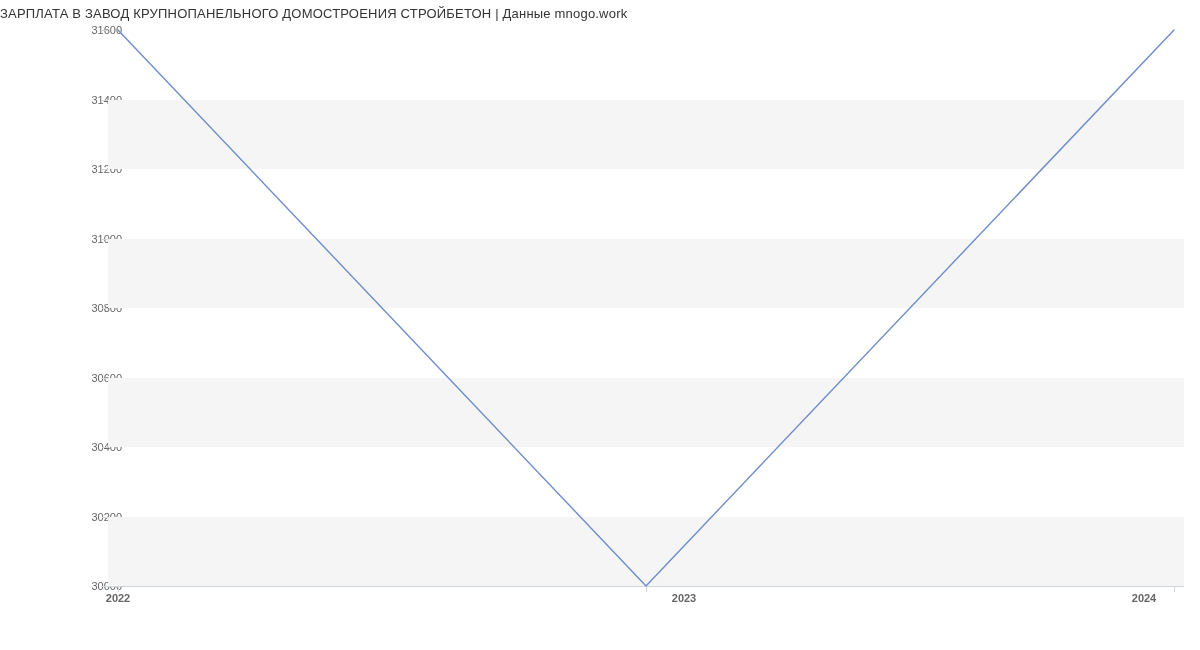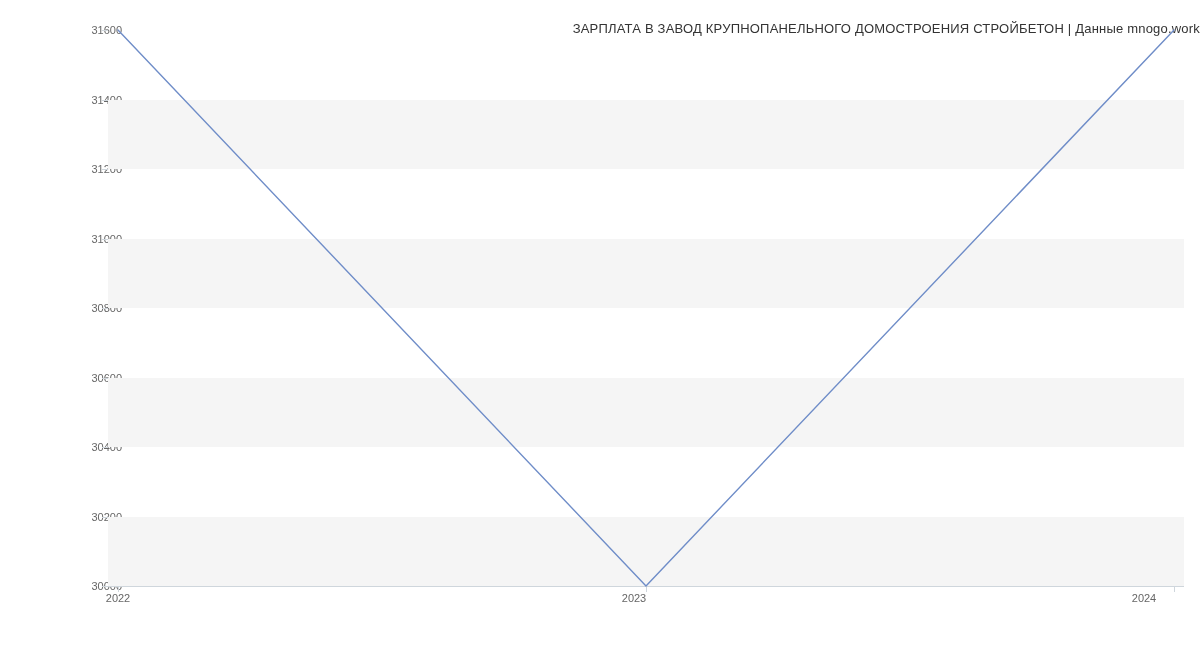--- a/index.html
+++ b/index.html
@@ -14,25 +14,24 @@
   .chart-wrap {
     position: relative;
     width: 1200px;
     height: 650px;
   }
   .title {
     position: absolute;
     top: 6px;
     left: 0;
     width: 1200px;
-    text-align: right;
+    text-align: left;
     font-size: 13px;
     letter-spacing: 0.2px;
     color: #333333;
-    margin-top: 15px;
   }
   .plot {
     position: absolute;
     left: 108px;
     top: 30px;
     width: 1076px;
     height: 556px;
     border-bottom: 1px solid #cfd6dc;
   }
   .gridband {
@@ -48,20 +47,21 @@
     color: #666666;
     transform: translateY(-50%);
     white-space: nowrap;
   }
   .x-tick {
     position: absolute;
     top: 592px;
     font-size: 11px;
     color: #666666;
     transform: translateX(-50%);
+    font-weight: bold;
   }
   .tick-mark-y {
     position: absolute;
     width: 6px;
     height: 1px;
     background: #cfd6dc;
     left: 102px;
   }
   .tick-mark-x {
     position: absolute;
@@ -107,21 +107,21 @@
   <div class="tick-mark-y" style="top:516.5px"></div>
   <div class="tick-mark-y" style="top:447px"></div>
   <div class="tick-mark-y" style="top:377.5px"></div>
   <div class="tick-mark-y" style="top:308px"></div>
   <div class="tick-mark-y" style="top:238.5px"></div>
   <div class="tick-mark-y" style="top:169px"></div>
   <div class="tick-mark-y" style="top:99.5px"></div>
   <div class="tick-mark-y" style="top:30px"></div>
 
   <div class="x-tick" style="left:118px">2022</div>
-  <div class="x-tick" style="left:634px">2023</div>
+  <div class="x-tick" style="left:684px">2023</div>
   <div class="x-tick" style="left:1144px">2024</div>
 
   <div class="tick-mark-x" style="left:118px"></div>
   <div class="tick-mark-x" style="left:646px"></div>
   <div class="tick-mark-x" style="left:1174px"></div>
 
   <div class="plot">
 
     <div class="gridband" style="top:486.5px;height:69.5px"></div>
     <div class="gridband" style="top:347.5px;height:69.5px"></div>

